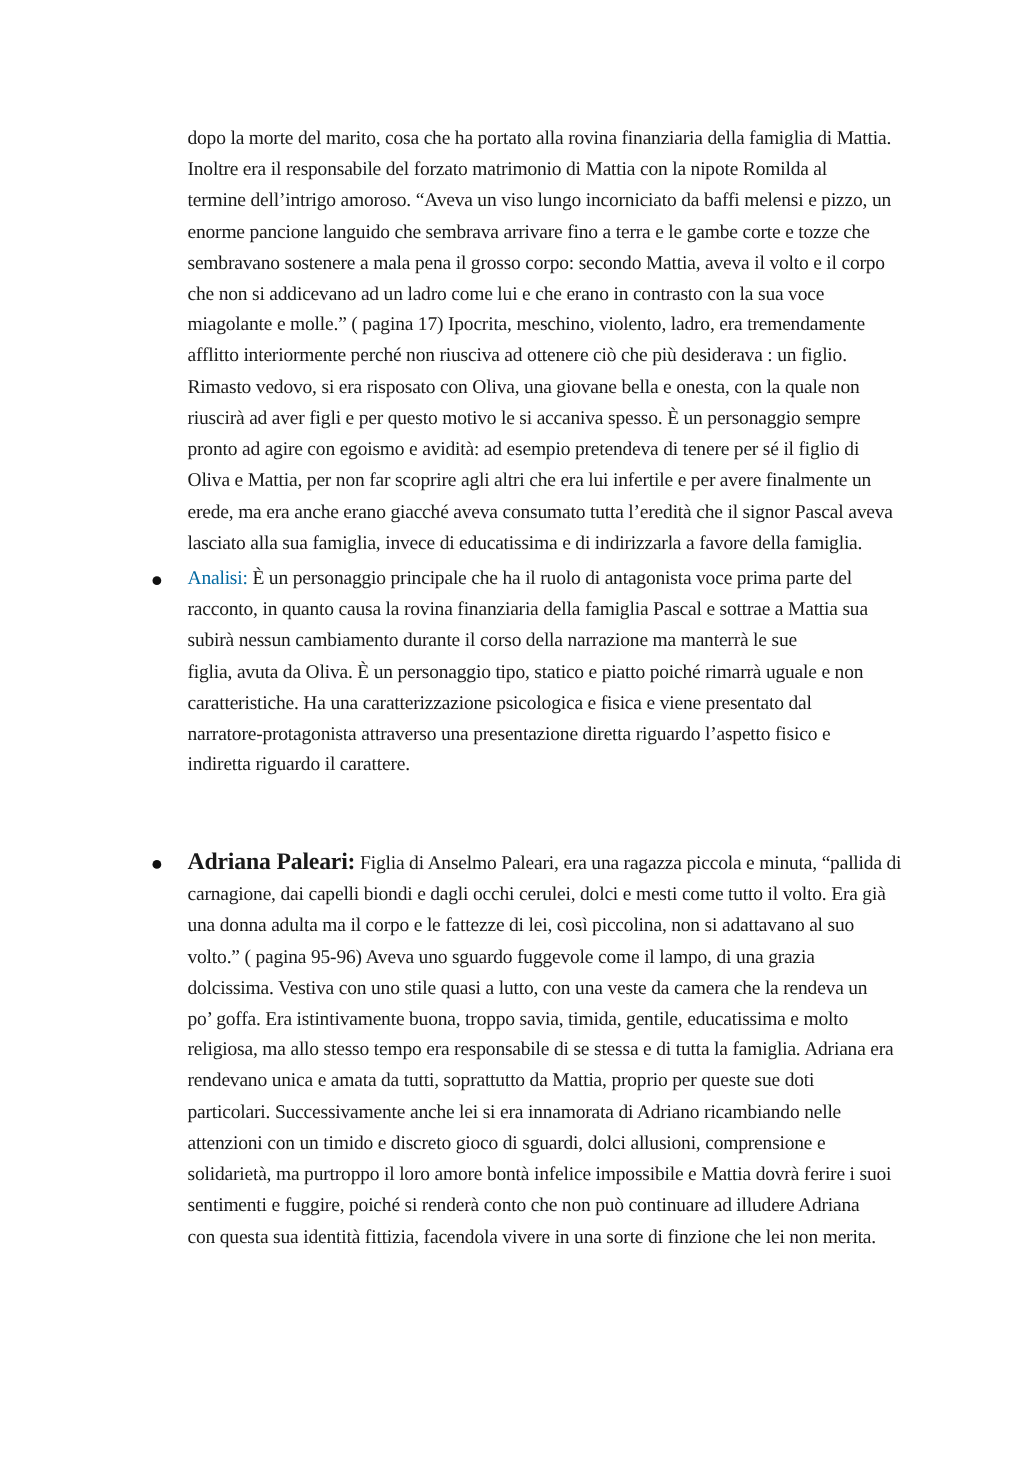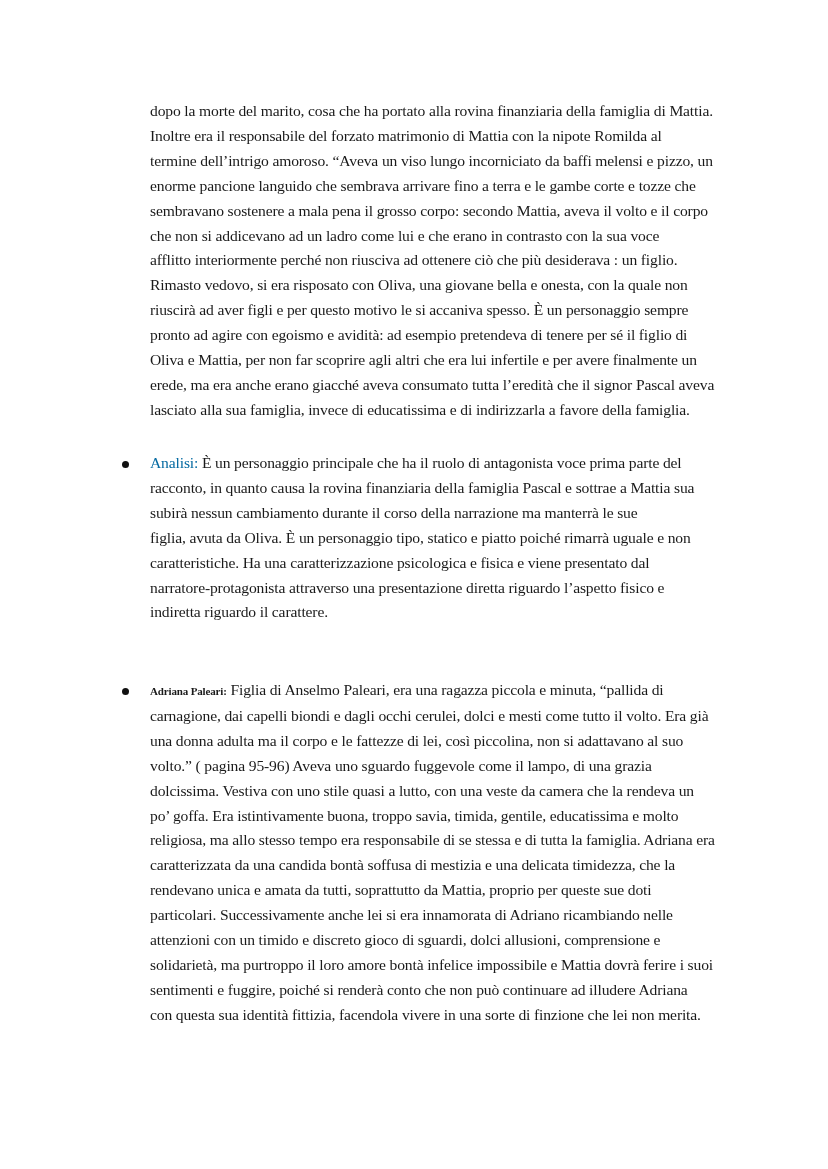--- a/index.html
+++ b/index.html
@@ -41,35 +41,36 @@
       width: 7px;
       height: 7px;
       border-radius: 50%;
       background: #111;
     }
     .label-link {
       color: #0369a1;
     }
     .label-bold {
       font-weight: bold;
-      font-size: 11px;
+      font-size: 19px;
     }
   </style>
 </head>
 <body>
 
 <div class="page">
 
   <div class="para" style="top:99px;">
     <span class="line">dopo la morte del marito, cosa che ha portato alla rovina finanziaria della famiglia di Mattia.</span>
     <span class="line">Inoltre era il responsabile del forzato matrimonio di Mattia con la nipote Romilda al</span>
     <span class="line">termine dell’intrigo amoroso. “Aveva un viso lungo incorniciato da baffi melensi e pizzo, un</span>
     <span class="line">enorme pancione languido che sembrava arrivare fino a terra e le gambe corte e tozze che</span>
     <span class="line">sembravano sostenere a mala pena il grosso corpo: secondo Mattia, aveva il volto e il corpo</span>
     <span class="line">che non si addicevano ad un ladro come lui e che erano in contrasto con la sua voce</span>
+    <span class="line">miagolante e molle.” ( pagina 17)  Ipocrita, meschino, violento, ladro, era tremendamente</span>
     <span class="line">afflitto interiormente perché non riusciva ad ottenere ciò che più desiderava : un figlio.</span>
     <span class="line">Rimasto vedovo, si era risposato con Oliva, una giovane bella e onesta, con la quale non</span>
     <span class="line">riuscirà ad aver figli e per questo motivo le si accaniva spesso. È un personaggio sempre</span>
     <span class="line">pronto ad agire con egoismo e avidità: ad esempio pretendeva di tenere per sé il figlio di</span>
     <span class="line">Oliva e Mattia, per non far scoprire agli altri che era lui infertile e per avere finalmente un</span>
     <span class="line">erede, ma era anche erano giacché aveva consumato tutta l’eredità che il signor Pascal aveva</span>
     <span class="line">lasciato alla sua famiglia, invece di educatissima e di indirizzarla a favore della famiglia.</span>
   </div>
 
   <span class="bullet" style="top:461px;"></span>
@@ -85,21 +86,20 @@
 
   <span class="bullet" style="top:688px;"></span>
   <div class="para" style="top:678px;">
     <span class="line"><span class="label-bold">Adriana Paleari:</span><span>  Figlia di Anselmo Paleari, era una ragazza piccola e minuta, “pallida di</span></span>
     <span class="line">carnagione, dai capelli biondi e dagli occhi cerulei, dolci e mesti come tutto il volto. Era già</span>
     <span class="line">una donna adulta ma il corpo e le fattezze di lei, così piccolina, non si adattavano al suo</span>
     <span class="line">volto.” ( pagina 95-96) Aveva uno sguardo fuggevole come il lampo, di una grazia</span>
     <span class="line">dolcissima. Vestiva con uno stile quasi a lutto, con una veste da camera che la rendeva un</span>
     <span class="line">po’ goffa. Era istintivamente buona, troppo savia, timida, gentile,  educatissima e molto</span>
     <span class="line">religiosa, ma allo stesso tempo era responsabile di se stessa e di tutta la famiglia. Adriana era</span>
-    <span class="line">caratterizzata da una candida bontà soffusa di mestizia e una delicata timidezza, che la</span>
     <span class="line">rendevano unica e amata da tutti, soprattutto da Mattia, proprio per queste sue doti</span>
     <span class="line">particolari. Successivamente anche lei si era innamorata di Adriano ricambiando nelle</span>
     <span class="line">attenzioni con un timido e discreto gioco di sguardi, dolci allusioni, comprensione e</span>
     <span class="line">solidarietà, ma purtroppo il loro amore bontà infelice impossibile e Mattia dovrà ferire i suoi</span>
     <span class="line">sentimenti e fuggire, poiché si renderà conto che non può continuare ad illudere Adriana</span>
     <span class="line">con questa sua identità fittizia, facendola vivere in una sorte di finzione che lei non merita.</span>
   </div>
 
 </div>
 

